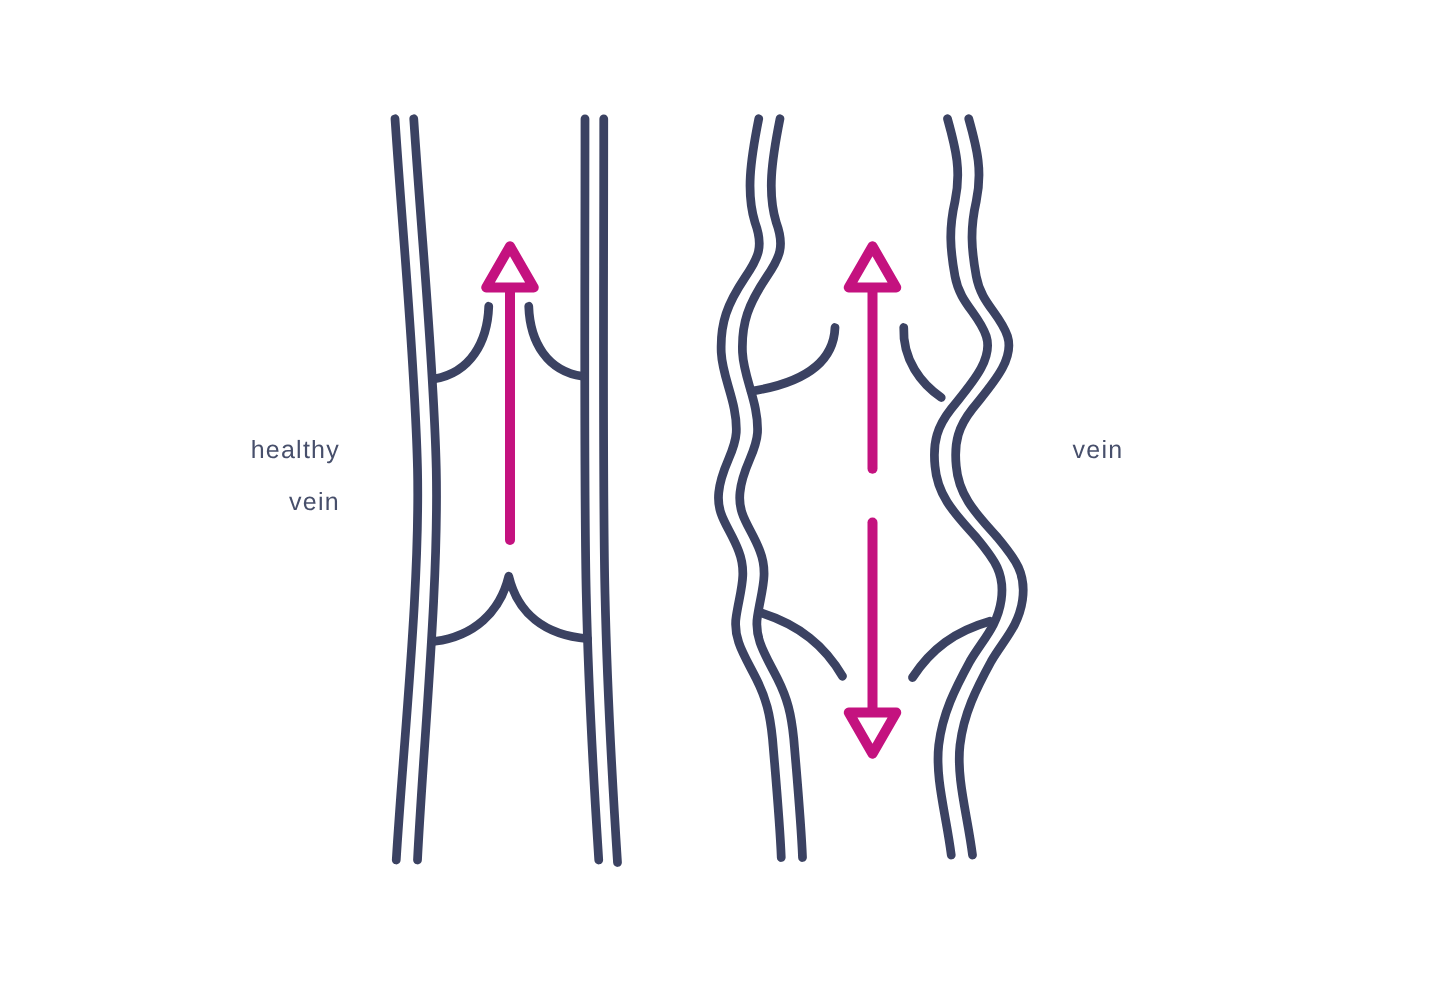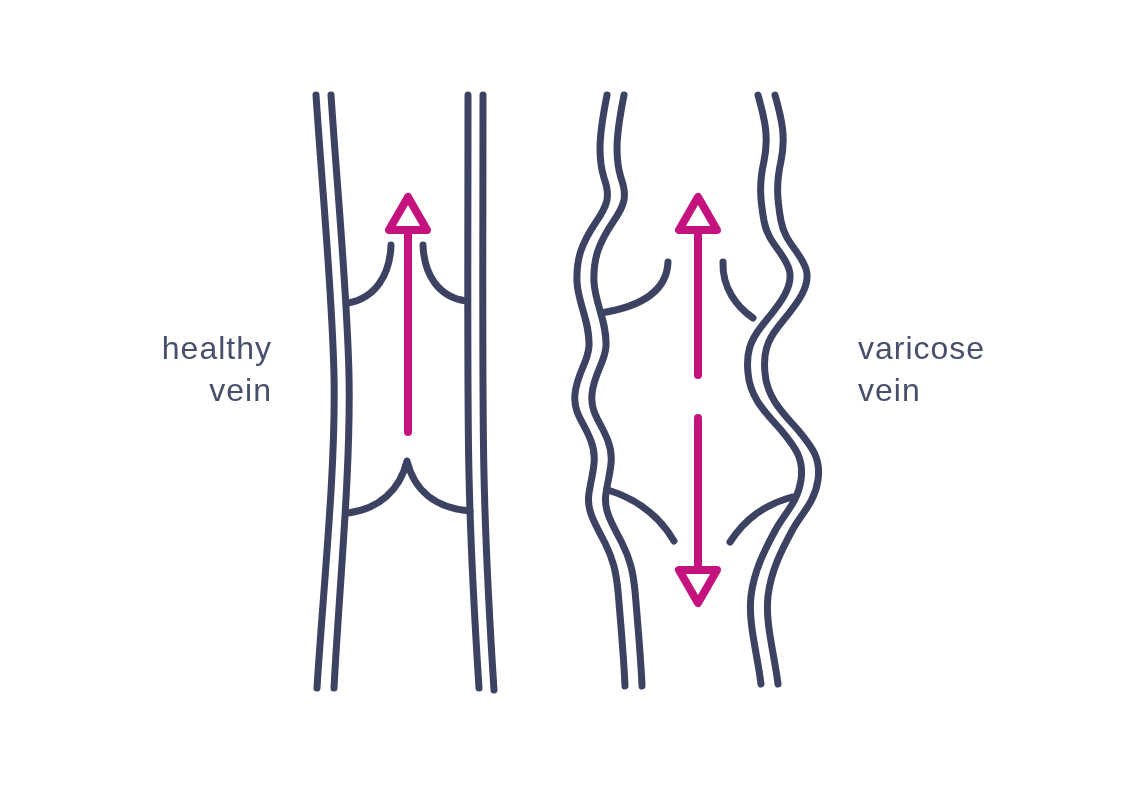--- a/index.html
+++ b/index.html
@@ -44,22 +44,22 @@
     stroke-linecap: round;
   }
   .arrow-head {
     fill: #FFFFFF;
     stroke: var(--arrow);
     stroke-width: 8;
     stroke-linejoin: round;
   }
   .vein-label {
     position: absolute;
-    top: 327px;
-    font-size: 32px;
+    top: 339px;
+    font-size: 20px;
     font-weight: 300;
     line-height: 42px;
     letter-spacing: 1px;
     color: var(--text);
   }
   .vein-label span { display: block; }
   .label-healthy {
     left: 80px;
     width: 192px;
     text-align: right;
@@ -125,17 +125,16 @@
         <path class="arrow-head" d="M 698,603 L 679,570 L 717,570 Z"></path>
       </g>
     </g>
   </svg>
 
   <div class="vein-label label-healthy">
     <span>healthy</span>
     <span>vein</span>
   </div>
   <div class="vein-label label-varicose">
-    <span>varicose</span>
     <span>vein</span>
   </div>
 
 </div>
 
 </body></html>

